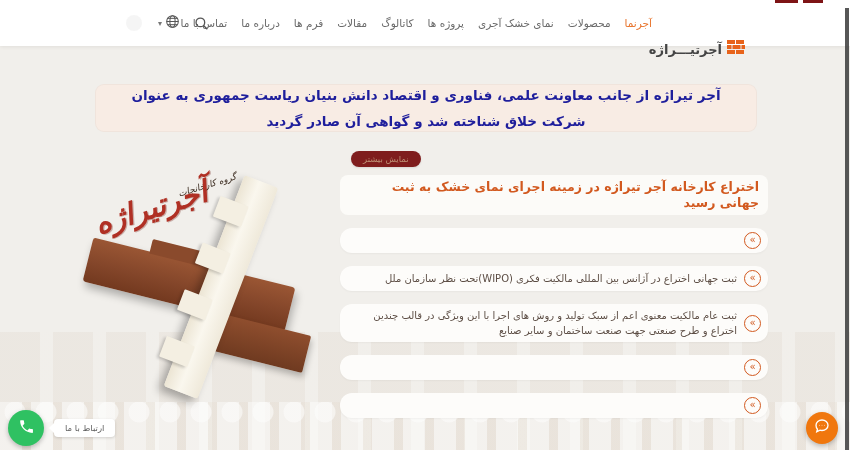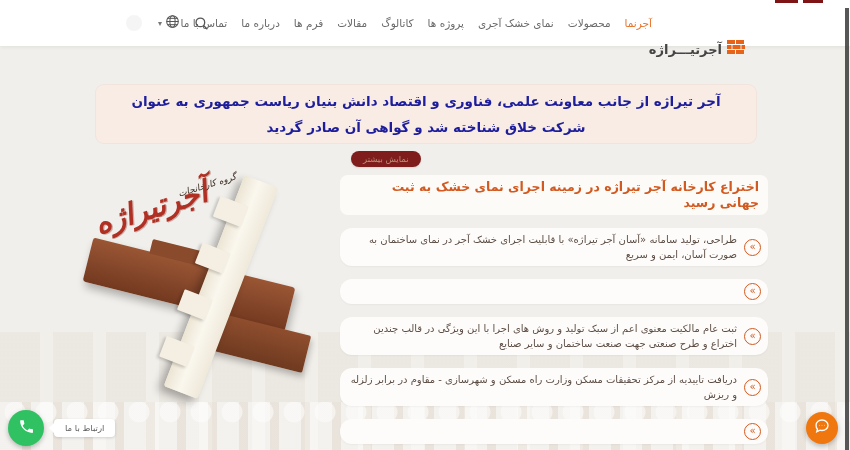--- a/index.html
+++ b/index.html
@@ -41,21 +41,21 @@
     position:absolute;left:0;top:402px;width:850px;height:48px;z-index:0;
     background:
       radial-gradient(circle 11px at 15px 10px, rgba(255,255,255,.6) 10px, rgba(255,255,255,0) 11px),
       repeating-linear-gradient(90deg, rgba(255,255,255,.5) 0 22px, rgba(226,215,202,.28) 22px 31px);
     background-size:31px 48px, auto;
     opacity:.85;
   }
 
   
   .hero{
-    position:absolute;left:95px;top:84px;width:662px;height:60px;box-sizing:border-box;
+    position:absolute;left:95px;top:84px;width:662px;height:48px;box-sizing:border-box;
     background:#f8ece4;border:1px solid rgba(0,0,0,.03);border-radius:9px;
     display:flex;align-items:center;justify-content:center;text-align:center;
     padding:0 16px;direction:rtl;z-index:2;
     color:#1e1e9c;font-weight:bold;font-size:13.5px;line-height:26px;
   }
   .show-more{
     position:absolute;left:351px;top:151px;z-index:2;
     background:#7f1d1d;border-radius:10px;padding:3px 12px;
     font-size:8.5px;color:#bd8f74;box-shadow:0 1px 2px rgba(0,0,0,.1);cursor:pointer;direction:rtl;
   }
@@ -207,32 +207,31 @@
 </div>
 
 <div class="hero">آجر تیراژه از جانب معاونت علمی، فناوری و اقتصاد دانش بنیان ریاست جمهوری به عنوان شرکت خلاق شناخته شد و گواهی آن صادر گردید</div>
 <div class="show-more">نمایش بیشتر</div>
 
 <div class="invention">
   <div class="inv-heading">اختراع کارخانه آجر تیراژه در زمینه اجرای نمای خشک به ثبت جهانی رسید</div>
 
   <div class="inv-item">
     <span class="bullet">«</span>
-    <span>طراحی، تولید سامانه «آسان آجر تیراژه» با قابلیت اجرای خشک آجر در نمای ساختمان به صورت آسان، ایمن و سریع</span>
-  </div>
-  <div class="inv-item">
-    <span class="bullet">«</span>
+  </div>
+  <div class="inv-item">
+    <span class="bullet">«</span>
+    <span>ثبت جهانی اختراع در آژانس بین المللی مالکیت فکری (WIPO)تحت نظر سازمان ملل</span>
   </div>
   <div class="inv-item">
     <span class="bullet">«</span>
     <span>ثبت عام مالکیت معنوی اعم از سبک تولید و روش های اجرا با این ویژگی در قالب چندین اختراع و طرح صنعتی جهت صنعت ساختمان و سایر صنایع</span>
   </div>
   <div class="inv-item">
     <span class="bullet">«</span>
-    <span>دریافت تاییدیه از مرکز تحقیقات مسکن وزارت راه مسکن و شهرسازی - مقاوم در برابر زلزله و ریزش</span>
   </div>
   <div class="inv-item">
     <span class="bullet">«</span>
   </div>
 </div>
 
 <div class="art">
   <span class="art-small">گروه کارخانجات</span>
   <span class="art-calli">آجرتیراژه</span>
   <div class="brick"></div>

